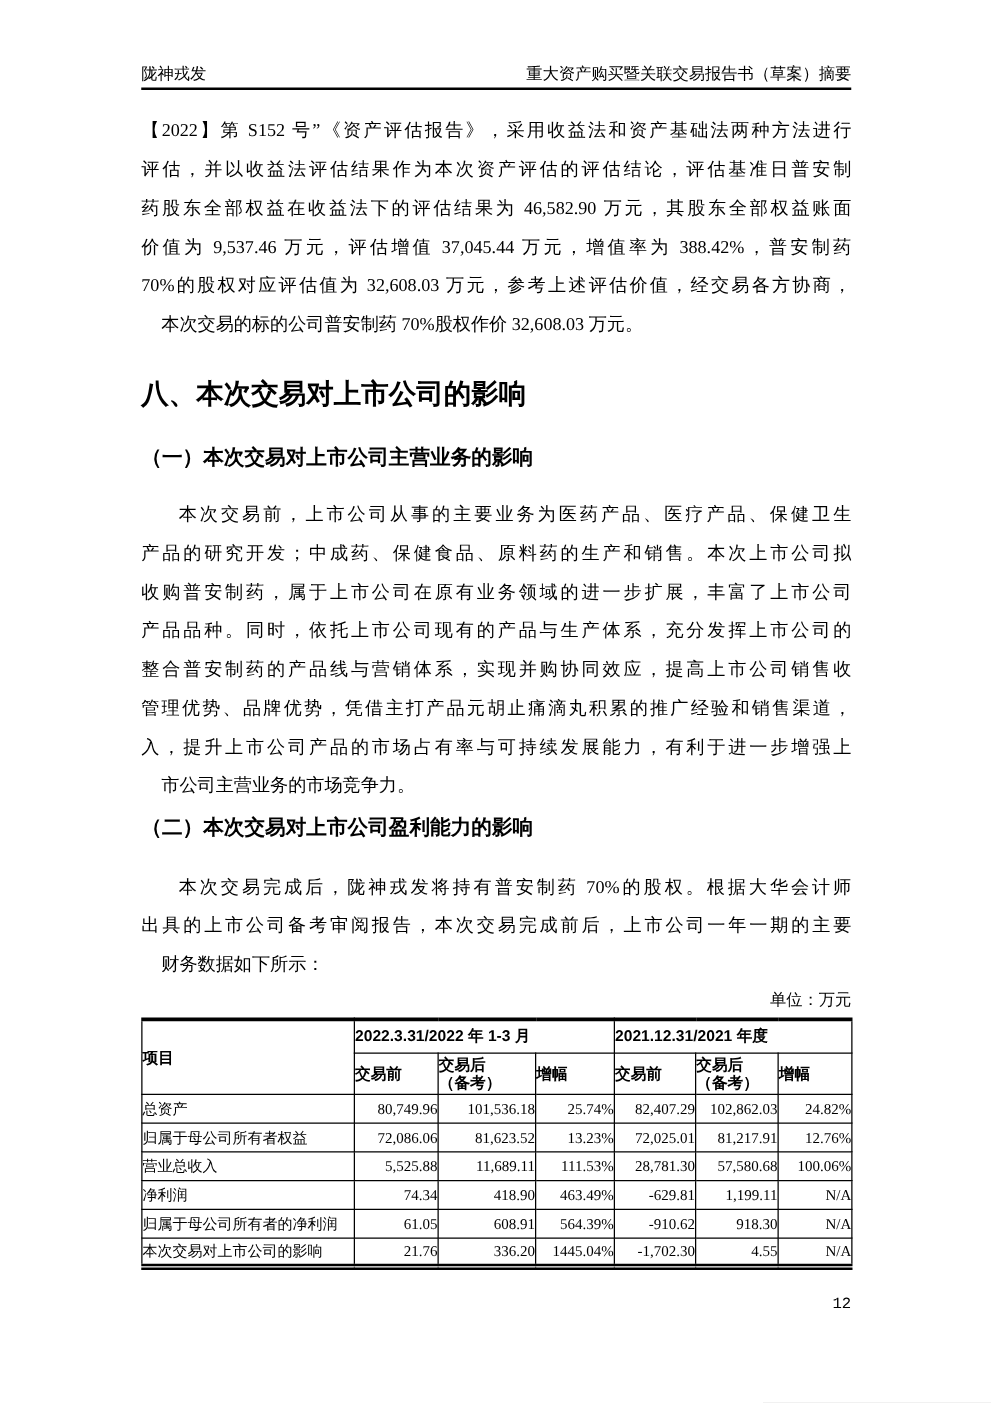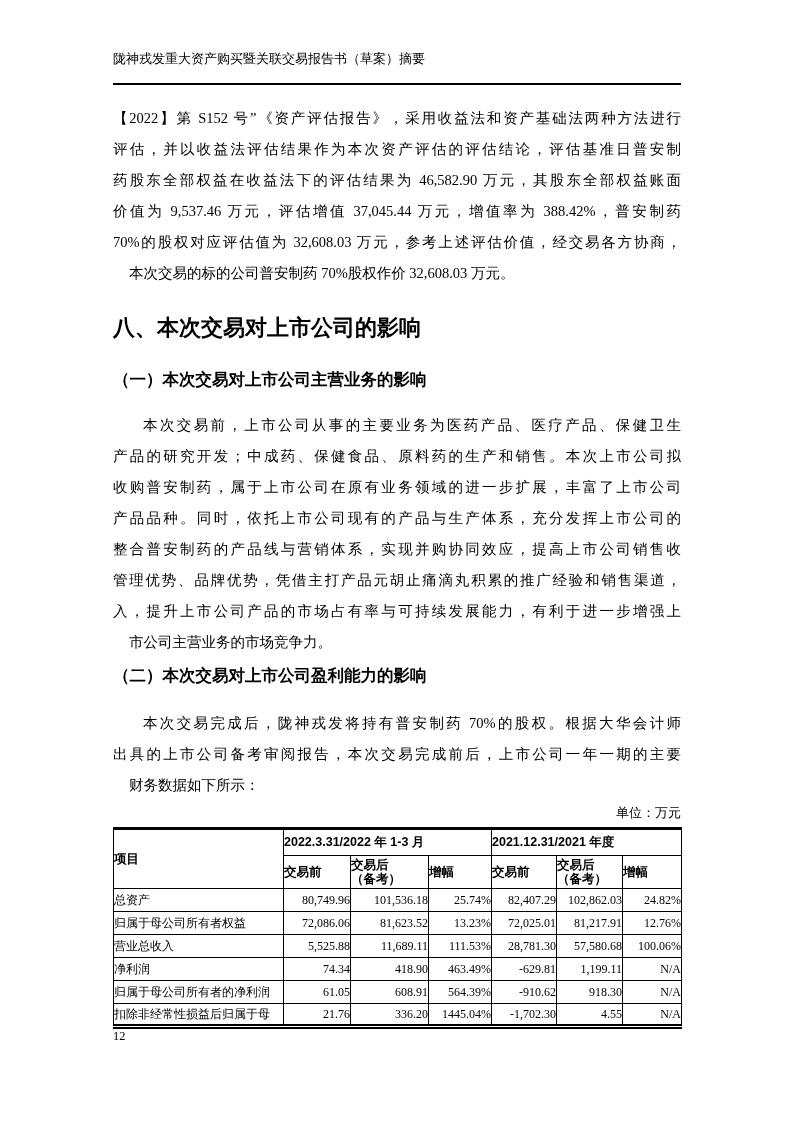--- a/index.html
+++ b/index.html
@@ -6,22 +6,22 @@
   html,body { background:#e8e8e8; }
   .page {
     width:793px; height:1122px; background:#ffffff; margin:0 auto;
     position:relative; overflow:hidden; color:#000;
     font-family:"Liberation Serif","DejaVu Serif",serif;
   }
   .content { width:568px; margin-left:113px; }
 
   
   .hdr {
-    display:flex; align-items:flex-end;
-    padding-top:50px; padding-bottom:16px; border-bottom:2px solid #000;
+    display:flex; justify-content:space-between; align-items:flex-end;
+    padding-top:50px; padding-bottom:3px; border-bottom:2px solid #000;
     font-size:13px; line-height:17px;
   }
 
   
   .para { margin-top:18px; }
   .line {
     height:31px; line-height:31px; font-size:14.5px;
     text-align:justify; text-align-last:justify; overflow:hidden;
   }
   .line.last { text-align-last:left;margin-left:16px; }
@@ -52,21 +52,21 @@
     font-family:"Liberation Sans","DejaVu Sans",sans-serif;
     font-weight:bold; font-size:12.5px; text-align:left; vertical-align:middle;
   }
   tr.gh th { height:27px; }
   tr.sh th { height:33px; }
   .two { line-height:14px; }
   table.fin tbody td { height:23px; font-size:12px; vertical-align:middle; }
   td.label { text-align:left; padding-left:6px; font-size:12.5px; }
   td.num { text-align:right; padding-right:8px; }
 
-  .footer { text-align:left; font-size:12.5px; }
+  .footer { margin-top:20px; text-align:right; font-size:12.5px;font-family:Liberation Mono, monospace; }
 </style>
 </head>
 <body>
 
 <div class="page">
   <div class="content">
 
     <div class="hdr">
       <span>陇神戎发</span>
       <span>重大资产购买暨关联交易报告书（草案）摘要</span>
@@ -177,21 +177,21 @@
         <tr>
           <td class="label">归属于母公司所有者的净利润</td>
           <td class="num">61.05</td>
           <td class="num">608.91</td>
           <td class="num">564.39%</td>
           <td class="num">-910.62</td>
           <td class="num">918.30</td>
           <td class="num">N/A</td>
         </tr>
         <tr>
-          <td class="label">扣除非经常性损益后归属于母</td>
+          <td class="label">本次交易对上市公司的影响</td>
           <td class="num">21.76</td>
           <td class="num">336.20</td>
           <td class="num">1445.04%</td>
           <td class="num">-1,702.30</td>
           <td class="num">4.55</td>
           <td class="num">N/A</td>
         </tr>
       </tbody>
     </table>
 

